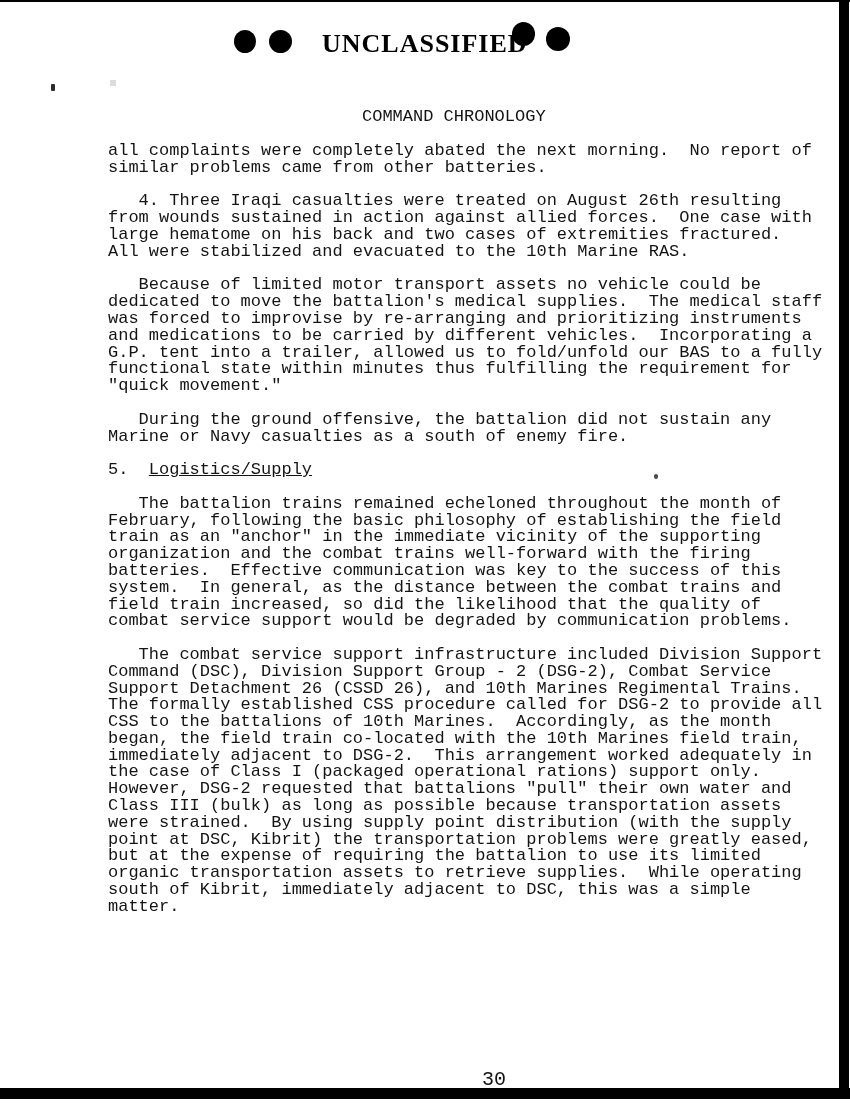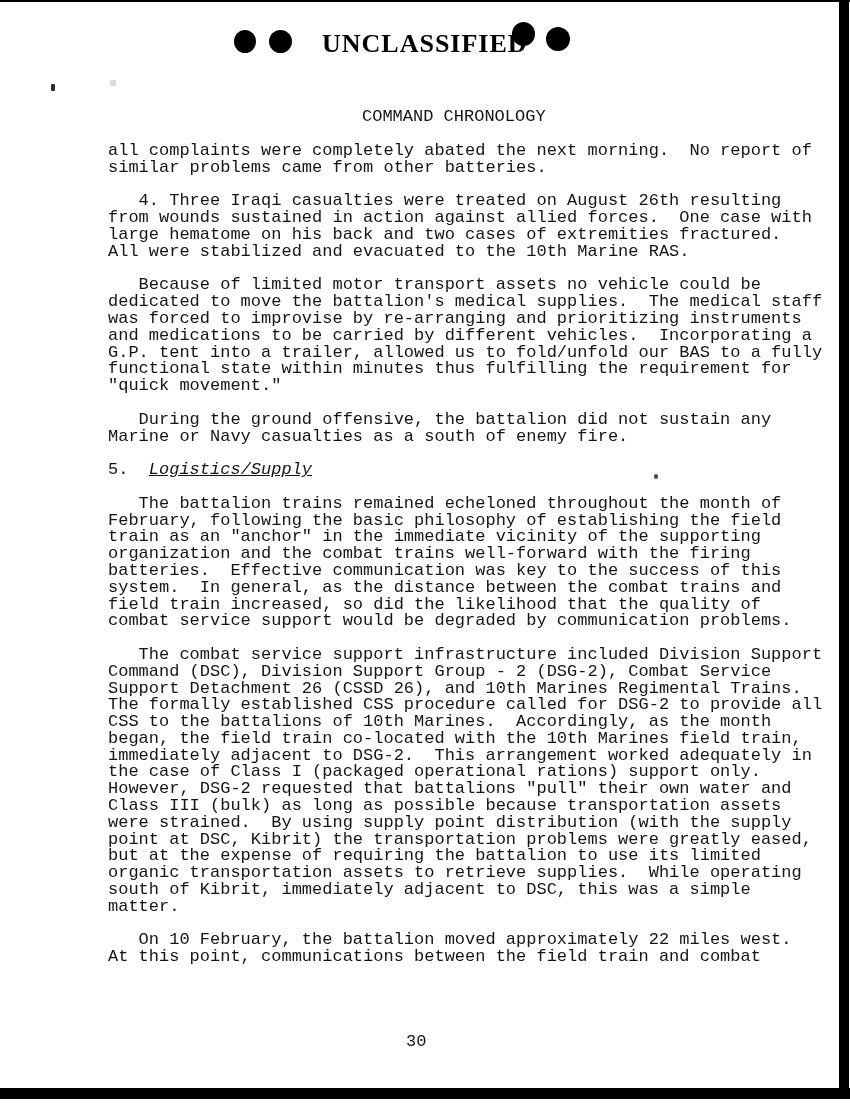--- a/index.html
+++ b/index.html
@@ -58,24 +58,24 @@
   
   .body-text {
     position: absolute; left: 100px; top: 143px; width: 720px;
     font-size: 17px; line-height: 16.8px; margin-left: 8px;
   }
   .para {
     white-space: pre;
     margin: 0 0 16.8px 0;
   }
   .section-heading { white-space: pre; margin: 0 0 16.8px 0; }
-  .section-title-underline { text-decoration: underline; font-style: italic; }
+  .section-title-underline { text-decoration: underline; }
   .page-number {
-    position: absolute; left: 406px; top: 1032px; width: 100px;
-    text-align: left; font-size: 17px; color: #121212;
+    position: absolute; left: 406px; top: 1068px; width: 100px;
+    text-align: right; font-size: 20px; color: #121212;
   }
 </style>
 </head>
 <body>
 
 <div class="page">
 
   <div class="top-edge"></div>
   <div class="right-edge"></div>
   <div class="bottom-edge"></div>
@@ -125,19 +125,17 @@
 immediately adjacent to DSG-2.  This arrangement worked adequately in
 the case of Class I (packaged operational rations) support only.
 However, DSG-2 requested that battalions "pull" their own water and
 Class III (bulk) as long as possible because transportation assets
 were strained.  By using supply point distribution (with the supply
 point at DSC, Kibrit) the transportation problems were greatly eased,
 but at the expense of requiring the battalion to use its limited
 organic transportation assets to retrieve supplies.  While operating
 south of Kibrit, immediately adjacent to DSC, this was a simple
 matter.</div>
-    <div class="para">   On 10 February, the battalion moved approximately 22 miles west.
-At this point, communications between the field train and combat</div>
   </div>
 
   <div class="page-number">30</div>
 
 </div>
 
 </body></html>

